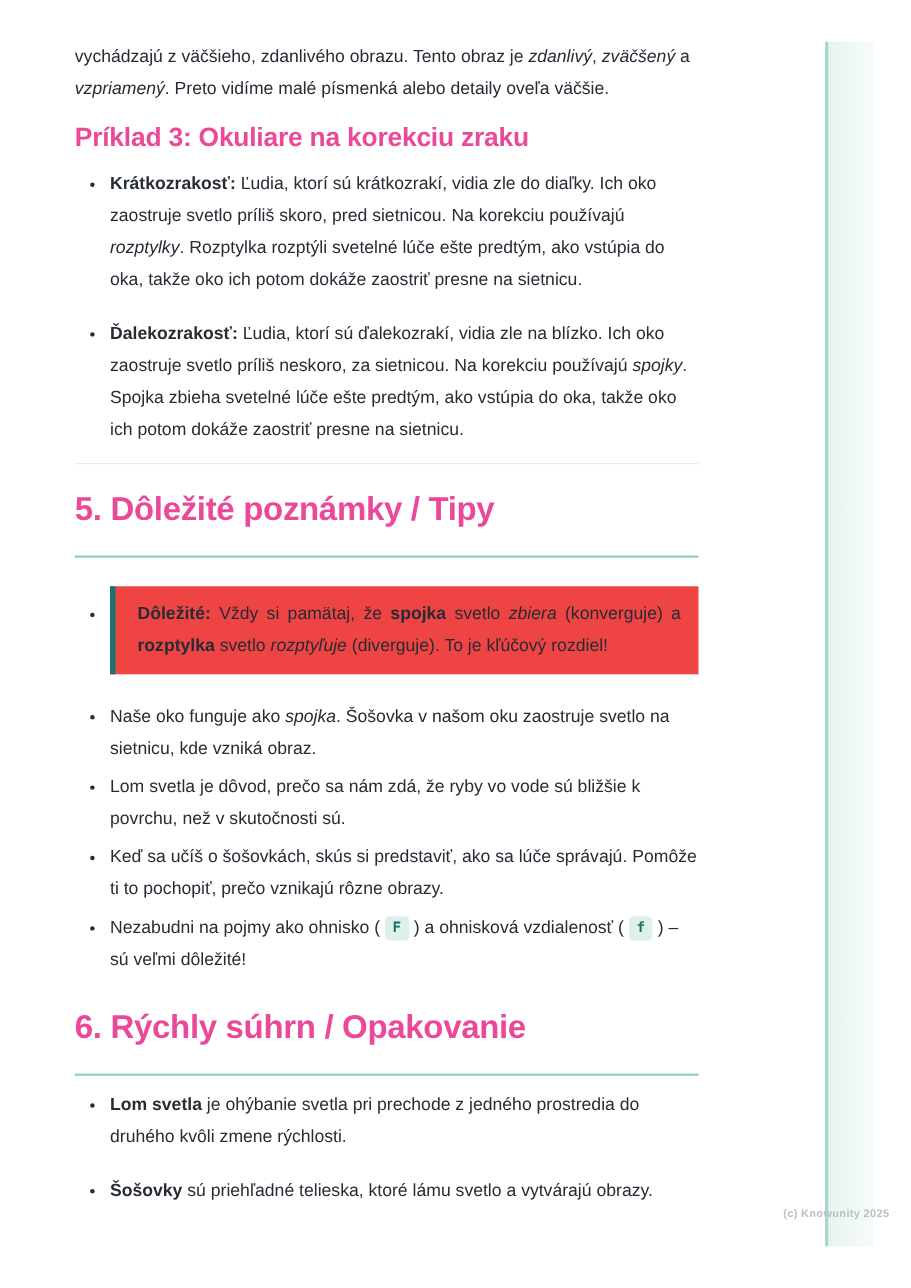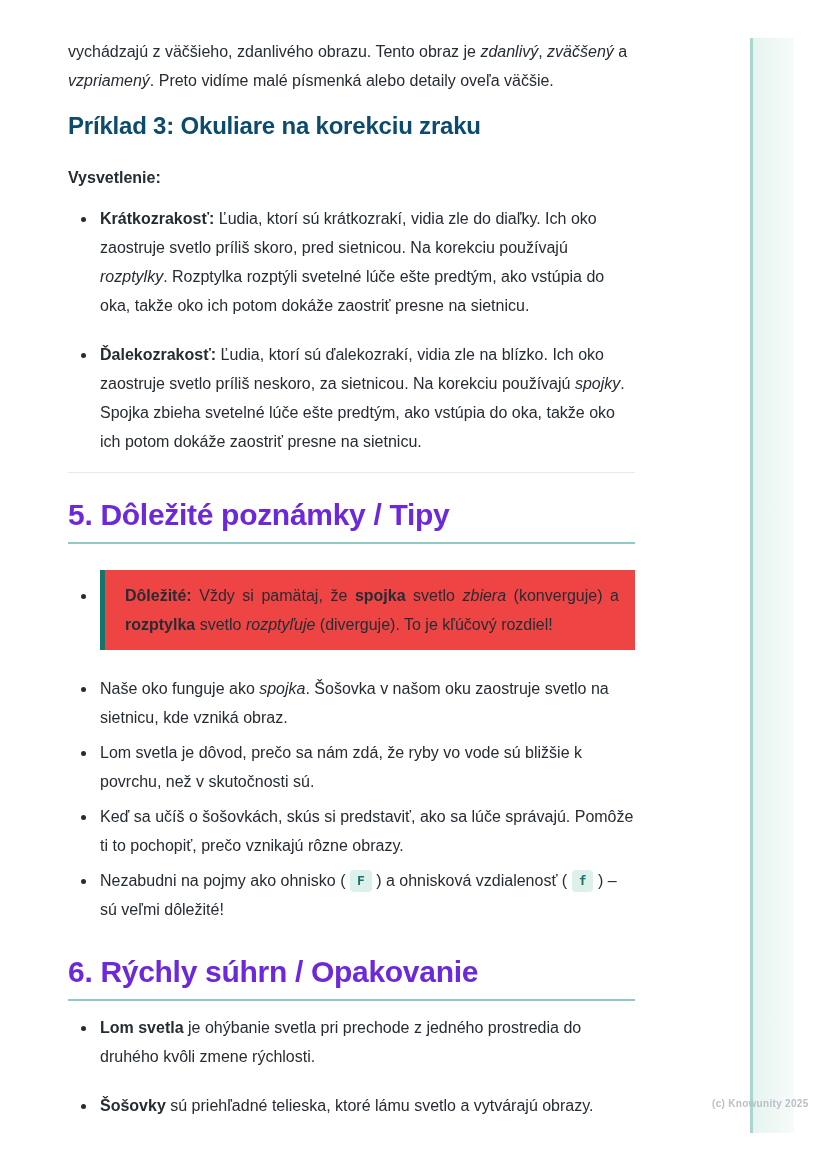--- a/index.html
+++ b/index.html
@@ -35,21 +35,21 @@
     line-height: 29px;
   }
   em { font-style: italic; }
   b { font-weight: bold; }
 
   h2.sub-heading {
     margin-top: 16px;
     font-size: 24px;
     line-height: 30px;
     font-weight: bold;
-    color: #0c4a6e;
+    color: #ec4899;
     letter-spacing: -0.2px;
   }
   .label-bold {
     margin-top: 22px;
     font-weight: bold;
   }
 
   ul.bullets {
     list-style: disc outside;
     padding-left: 29px;
@@ -66,24 +66,24 @@
     border: none;
     border-top: 1px solid #e7e9eb;
     margin: 16px 0 0 0;
   }
 
   h1.section-heading {
     margin-top: 24px;
     font-size: 30px;
     line-height: 36px;
     font-weight: bold;
-    color: #6d28d9;
+    color: #ec4899;
     letter-spacing: -0.3px;
     border-bottom: 2px solid #8fcbc2;
-    padding-bottom: 9px;
+    padding-bottom: 23px;
   }
   h1.section-heading.second { margin-top: 30px; }
 
   ul.bullets.tips { margin-top: 26px; }
   ul.bullets.tips > li + li { margin-top: 6px; }
   ul.bullets.tips > li.callout-item + li { margin-top: 24px; }
 
   .callout {
     background: #ef4444;
     border-left: 5px solid #17746a;
@@ -125,21 +125,20 @@
 <div class="page">
 
   <div class="side-strip"></div>
 
   <div class="content">
 
     <p class="body-text"><span>vychádzajú z väčšieho, zdanlivého obrazu. Tento obraz je </span><em>zdanlivý</em><span>, </span><em>zväčšený</em><span> a </span><em>vzpriamený</em><span>. Preto vidíme malé písmenká alebo detaily oveľa väčšie.</span></p>
 
     <h2 class="sub-heading">Príklad 3: Okuliare na korekciu zraku</h2>
 
-    <p class="body-text label-bold">Vysvetlenie:</p>
 
     <ul class="bullets">
       <li><b>Krátkozrakosť:</b><span> Ľudia, ktorí sú krátkozrakí, vidia zle do diaľky. Ich oko zaostruje svetlo príliš skoro, pred sietnicou. Na korekciu používajú </span><em>rozptylky</em><span>. Rozptylka rozptýli svetelné lúče ešte predtým, ako vstúpia do oka, takže oko ich potom dokáže zaostriť presne na sietnicu.</span></li>
       <li><b>Ďalekozrakosť:</b><span> Ľudia, ktorí sú ďalekozrakí, vidia zle na blízko. Ich oko zaostruje svetlo príliš neskoro, za sietnicou. Na korekciu používajú </span><em>spojky</em><span>. Spojka zbieha svetelné lúče ešte predtým, ako vstúpia do oka, takže oko ich potom dokáže zaostriť presne na sietnicu.</span></li>
     </ul>
 
     <hr class="divider">
 
     <h1 class="section-heading">5. Dôležité poznámky / Tipy</h1>
 

